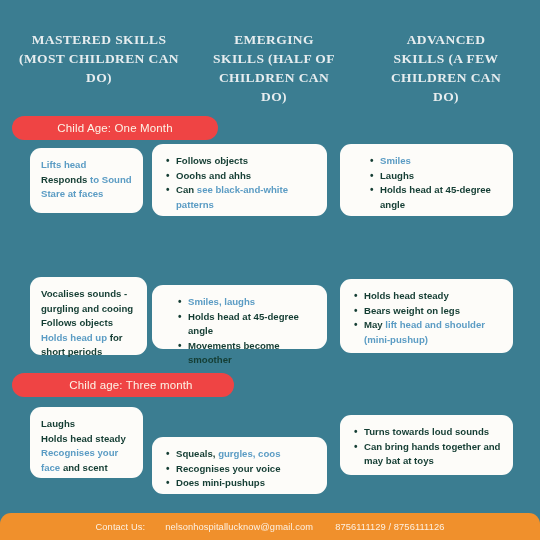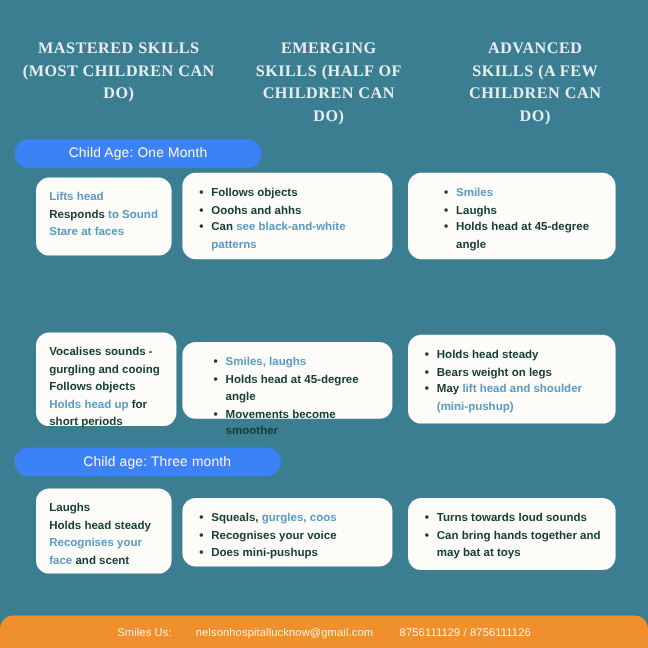--- a/index.html
+++ b/index.html
@@ -27,21 +27,21 @@
     font-weight:bold;
   }
   .hcol.c1{width:182px;margin-left:8px;}
   .hcol.c2{width:128px;margin-left:20px;}
   .hcol.c3{width:128px;margin-left:44px;}
 
   
   .pill{
     position:absolute;left:12px;
     width:206px;height:24px;
-    background:#3b82f6;
+    background:#ef4444;
     border-radius:12px;
     color:#fdf3e6;
     font-size:11.5px;
     line-height:24px;
     text-align:center;
     letter-spacing:.15px;
   }
   .pill.p1{top:116px;}
   .pill.p2{top:240px;}
   .pill.p3{top:373px;padding-left:16px;}
@@ -73,21 +73,21 @@
   
   .r1c1{left:30px;top:148px;width:113px;height:65px;}
   .r1c2{left:152px;top:144px;width:175px;height:72px;}
   .r1c3{left:340px;top:144px;width:173px;height:72px;padding-left:16px;}
   
   .r2c1{left:30px;top:277px;width:117px;height:78px;}
   .r2c2{left:152px;top:285px;width:175px;height:64px;padding-left:12px;}
   .r2c3{left:340px;top:279px;width:173px;height:74px;}
   
   .r3c1{left:30px;top:407px;width:113px;height:71px;}
-  .r3c2{left:152px;top:415px;width:175px;height:57px;}
+  .r3c2{left:152px;top:437px;width:175px;height:57px;}
   .r3c3{left:340px;top:415px;width:173px;height:60px;}
 
   
   .footer{
     position:absolute;left:0;bottom:0;width:540px;height:27px;
     background:#f0902c;border-radius:11px 11px 0 0;
     display:flex;align-items:center;justify-content:center;
     color:#fdf1e3;font-size:9.3px;letter-spacing:.1px;
   }
   .footer .lbl{margin-right:20px;}
@@ -180,18 +180,18 @@
   <div class="card r3c3">
     <div class="inner">
         <ul>
           <li><span class="dark">Turns towards loud sounds</span></li>
           <li><span class="dark">Can bring hands together and may bat at toys</span></li>
         </ul>
       </div>
   </div>
 
   <div class="footer">
-    <span class="lbl">Smiles Us:</span>
+    <span class="lbl">Contact Us:</span>
     <span class="mail">nelsonhospitallucknow@gmail.com</span>
     <span>8756111129 / 8756111126</span>
   </div>
 
 </div>
 
 </body></html>

